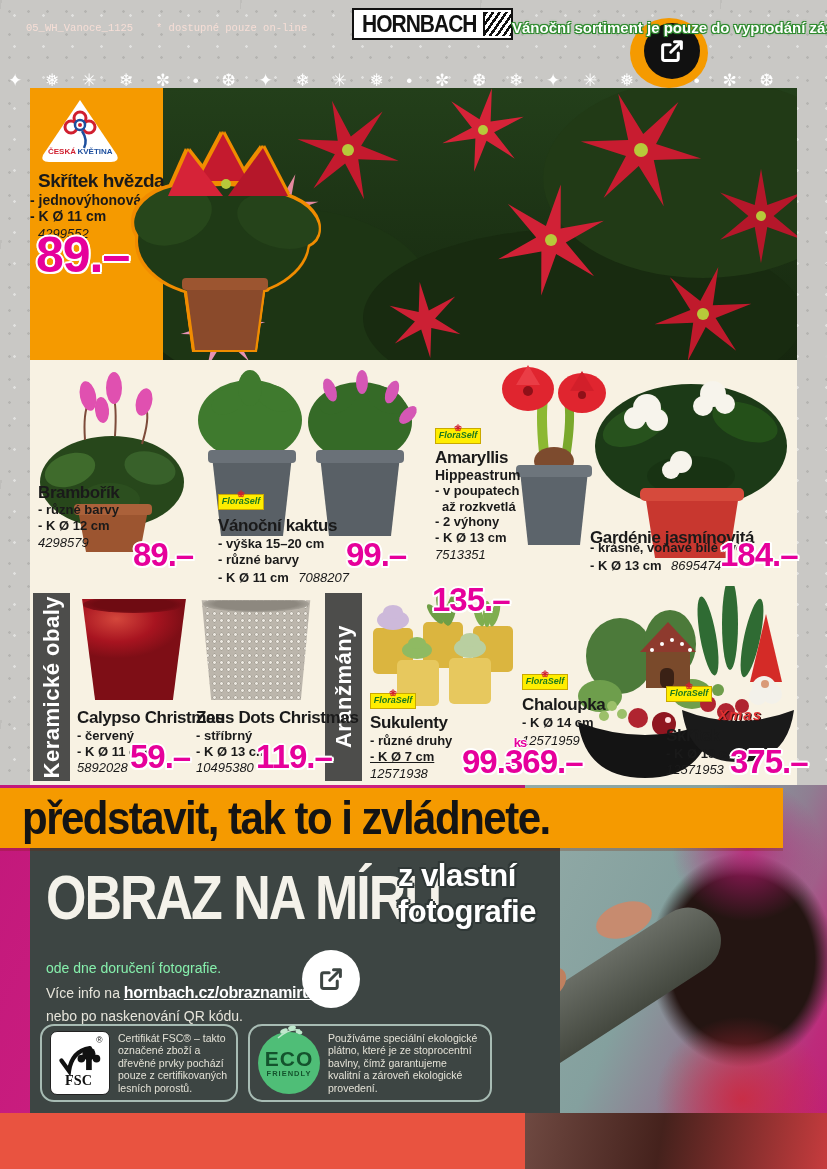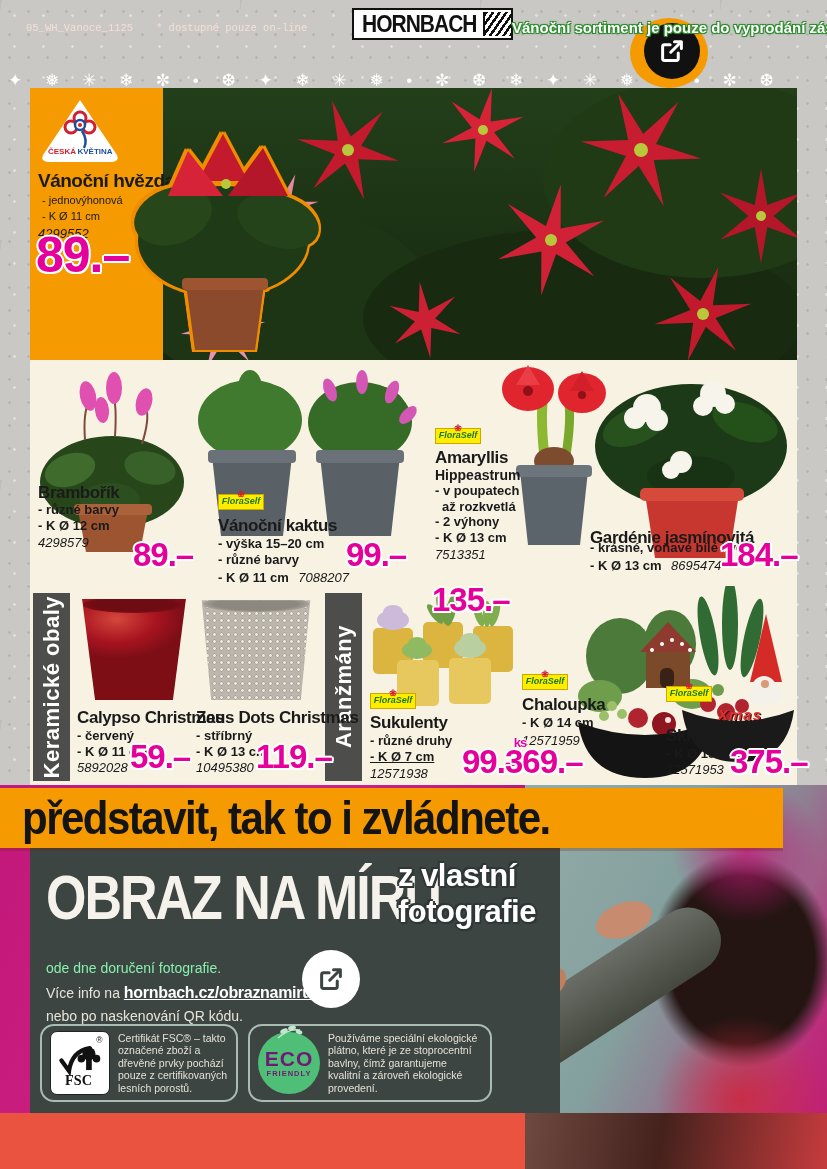--- a/index.html
+++ b/index.html
@@ -27,21 +27,21 @@
 
   
   .card{left:30px;top:88px;width:767px;height:847px;background:#f8f2e3;z-index:2;}
 
   
   .hero-label{left:0;top:0;width:133px;height:272px;background:#f59a00;z-index:2;}
   .hero-photo{left:133px;top:0;width:634px;height:272px;overflow:hidden;background:linear-gradient(#233f1a,#16270f);z-index:1;}
   .hero-photo svg{display:block;}
   .ceska-badge{left:8px;top:10px;width:82px;height:66px;z-index:3;}
   .hero-name{left:8px;top:82px;width:150px;font-size:19px;font-weight:700;letter-spacing:-.5px;z-index:3;}
-  .hero-feats{left:12px;top:104px;width:130px;font-size:11px;font-weight:400;line-height:16px;z-index:3;}
+  .hero-feats{left:0;top:104px;width:130px;font-size:14px;font-weight:700;line-height:16px;z-index:3;}
   .hero-sku{left:8px;top:138px;font-size:13px;font-style:italic;z-index:3;}
   .price{color:#e6009b;font-weight:700;letter-spacing:-1px;z-index:5;white-space:nowrap;
     text-shadow:-2px 0 #fff,2px 0 #fff,0 -2px #fff,0 2px #fff,-1.5px -1.5px #fff,1.5px 1.5px #fff,-1.5px 1.5px #fff,1.5px -1.5px #fff;}
   .hero-price{left:6px;top:138px;font-size:50px;}
   .cutout{left:98px;top:38px;width:195px;height:236px;z-index:4;
     filter:drop-shadow(2.5px 0 0 #f08c00) drop-shadow(-2.5px 0 0 #f08c00) drop-shadow(0 2.5px 0 #f08c00) drop-shadow(0 -2.5px 0 #f08c00);}
 
   
   .p-name{font-size:17px;font-weight:700;letter-spacing:-.4px;z-index:4;white-space:nowrap;}
   .p-latin{font-size:14px;font-weight:700;z-index:4;}
@@ -109,21 +109,21 @@
   .promo-l4{left:16px;top:160px;font-size:14px;color:#e6e4da;}
   .promo-link{left:272px;top:102px;width:58px;height:58px;background:#fff;color:#3d4543;z-index:4;}
   .promo-link svg{width:30px;height:30px;}
 
   .cert-box{top:176px;height:78px;border:2px solid #a8bcb4;border-radius:14px;box-sizing:border-box;
     display:flex;align-items:center;gap:8px;padding:5px 8px;z-index:4;}
   .fsc-box{left:10px;width:198px;}
   .eco-box{left:218px;width:244px;}
   .cert-text{font-size:10.5px;line-height:12.5px;color:#e3e1d6;}
   .fsc-logo{flex:0 0 auto;width:58px;height:62px;background:#fff;border:1.5px solid #222;border-radius:7px;}
-  .eco-badge{flex:0 0 auto;width:62px;height:62px;border-radius:50%;background:#4fbe77;color:#701a75;
+  .eco-badge{flex:0 0 auto;width:62px;height:62px;border-radius:50%;background:#4fbe77;color:#14532d;
     display:flex;flex-direction:column;align-items:center;justify-content:center;position:relative;}
   .eco-badge .eco-big{font-size:21px;font-weight:700;letter-spacing:1px;line-height:20px;}
   .eco-badge .eco-small{font-size:7.5px;font-weight:700;letter-spacing:1px;}
   .eco-leaf{position:absolute;top:-8px;left:50%;transform:translateX(-50%);}
 
   
   .footer{left:0;top:1113px;width:827px;height:56px;background:#e95340;z-index:4;}
   .photo-foot{left:525px;top:1113px;width:302px;height:56px;z-index:5;
     background:linear-gradient(100deg,rgba(70,70,66,.75),rgba(40,25,22,.85) 45%,rgba(170,40,60,.55));}
   .foot-code{left:26px;top:22px;font-family:"Liberation Mono",monospace;font-size:10.5px;color:#f6ded6;z-index:6;}
@@ -198,21 +198,21 @@
         <circle cx="42" cy="20" r="6" fill="none" stroke="#d01f2f" stroke-width="3"></circle>
         <circle cx="33" cy="29" r="6" fill="none" stroke="#d01f2f" stroke-width="3"></circle>
         <circle cx="51" cy="29" r="6" fill="none" stroke="#d01f2f" stroke-width="3"></circle>
         <circle cx="42" cy="27" r="5" fill="#fff" stroke="#1d4f9e" stroke-width="2.5"></circle>
         <circle cx="42" cy="27" r="2" fill="#d01f2f"></circle>
         <path d="M44 33 Q50 42 46 50" fill="none" stroke="#1d4f9e" stroke-width="2.5"></path>
         <text x="24" y="56" font-size="8" font-weight="bold" fill="#d01f2f" text-anchor="middle">ČESKÁ</text>
         <text x="57" y="56" font-size="8" font-weight="bold" fill="#1d4f9e" text-anchor="middle">KVĚTINA</text>
       </svg>
     </div>
-    <div class="abs hero-name">Vánoční hvězda</div>
+    <div class="abs hero-name">Skřítek hvězda</div>
     <div class="abs hero-feats">
       <div>- jednovýhonová</div>
       <div>- K Ø 11 cm</div>
     </div>
     <div class="abs hero-sku">4299552</div>
     <div class="abs price hero-price">89.–</div>
 
     <div class="abs pimg" style="left:0;top:282px;">
       <svg width="165" height="185" viewBox="0 0 165 185">
         <ellipse cx="82" cy="112" rx="72" ry="46" fill="#27471b"></ellipse>

